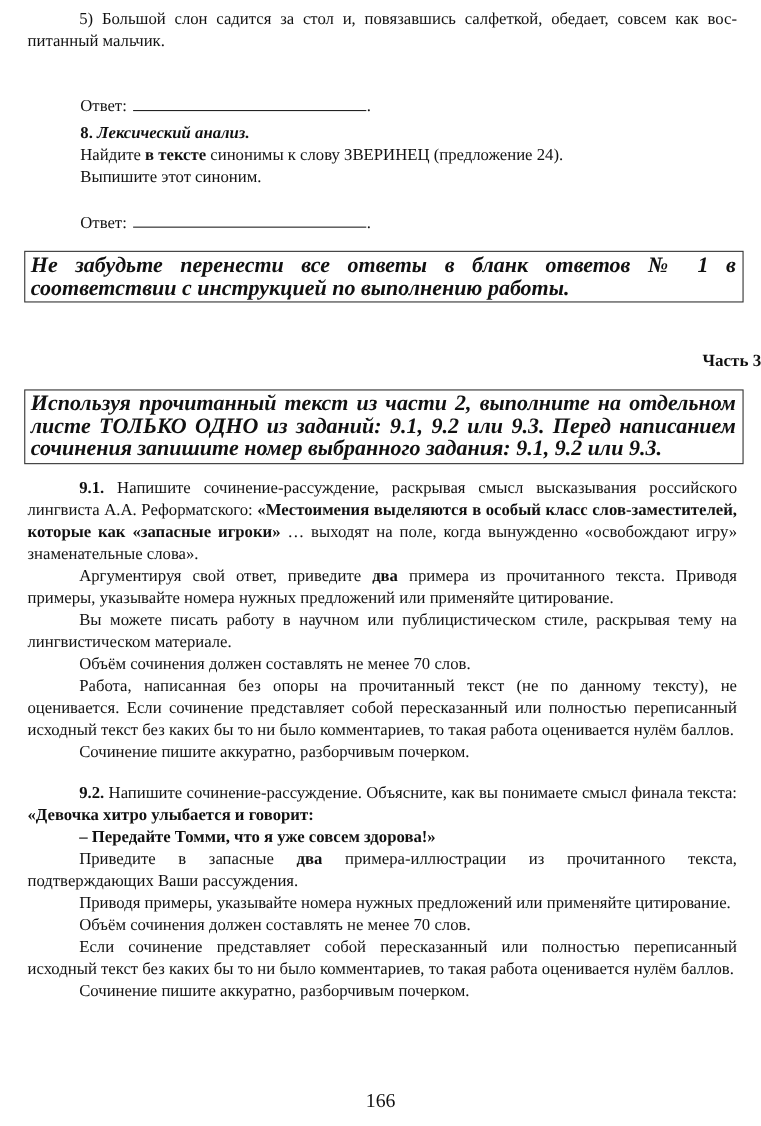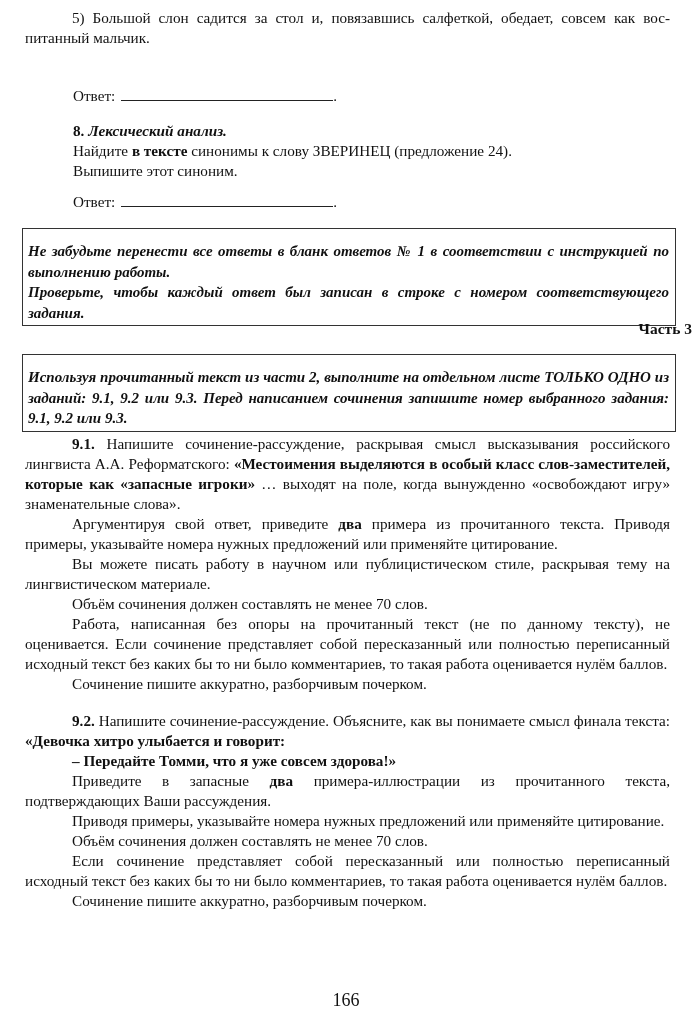--- a/index.html
+++ b/index.html
@@ -9,51 +9,50 @@
     }
     .page { position: absolute; left: 0; top: 0; width: 692px; height: 1024px; }
     .blk { position: absolute; left: 25px; width: 645px; font-size: 15.2px; line-height: 20px; text-align: justify; }
     .ind { text-indent: 47px; }
     .b { font-weight: bold; }
     .bi { font-weight: bold; font-style: italic; }
     .ans { position: absolute; left: 73px; font-size: 15.2px; line-height: 20px; white-space: nowrap; }
     .ans .line { display: inline-block; width: 212px; border-bottom: 1px solid #222; height: 14px; vertical-align: baseline; margin-left: 6px; }
     .box {
       position: absolute; left: 22px; width: 641px; border: 1.3px solid #333;
-      padding: 12px 6px 2px 5px; font-size: 15px; line-height: 20.5px;
+      padding: 2px 6px 2px 5px; font-size: 20px; line-height: 20.5px;
       font-weight: bold; font-style: italic; text-align: justify;
     }
     .heading { position: absolute; left: 0; width: 692px; text-align: right; font-weight: bold; font-size: 15.5px; }
     .pagenum { position: absolute; left: 0; width: 692px; text-align: center; font-size: 18px; }
     p { margin: 0; }
   </style>
 </head>
 <body>
 
 <div class="page">
 
   <div class="blk ind" style="top:8px;">5) Большой слон  садится за стол и, повязавшись салфеткой, обедает, совсем как вос-питанный мальчик.</div>
 
   <div class="ans" style="top:86px;">
     <span>Ответ:</span><span class="line"></span><span>.</span>
   </div>
 
-  <div class="blk" style="top:121px; left:73px; width:580px; text-align:left;">
+  <div class="blk" style="top:111px; left:73px; width:580px; text-align:left;">
     <p><span class="b">8.</span> <span class="bi">Лексический анализ.</span></p>
     <p><span>Найдите </span><span class="b">в тексте</span><span> синонимы к слову ЗВЕРИНЕЦ (предложение 24).</span></p>
     <p>Выпишите  этот синоним.</p>
   </div>
 
   <div class="ans" style="top:192px;">
     <span>Ответ:</span><span class="line"></span><span>.</span>
   </div>
 
   <div class="box" style="top:228px;">
     <p>Не забудьте перенести все ответы в бланк ответов № 1 в соответствии с инструкцией по выполнению работы.</p>
-    <p>Проверьте, чтобы каждый ответ был записан в строке с номером соответствующего задания.</p>
   </div>
 
   <div class="heading" style="top:320px;">Часть 3</div>
 
   <div class="box" style="top:354px;">Используя прочитанный текст из части 2, выполните на отдельном листе ТОЛЬКО ОДНО из заданий: 9.1, 9.2 или 9.3. Перед написанием сочинения запишите номер выбранного задания: 9.1, 9.2 или 9.3.</div>
 
   <div class="blk" style="top:434px;">
     <p class="ind"><span class="b">9.1.</span><span> Напишите сочинение-рассуждение, раскрывая смысл высказывания российского лингвиста А.А. Реформатского: </span><span class="b">«Местоимения выделяются в особый класс слов-заместителей, которые как «запасные игроки»</span><span> … выходят на поле, когда вынужденно «освобождают игру» знаменательные слова».</span></p>
     <p class="ind"><span>Аргументируя свой ответ, приведите </span><span class="b">два</span><span> примера из прочитанного текста. Приводя примеры, указывайте номера нужных предложений или применяйте цитирование.</span></p>
     <p class="ind">Вы можете писать работу в научном или публицистическом стиле, раскрывая тему на лингвистическом материале.</p>

